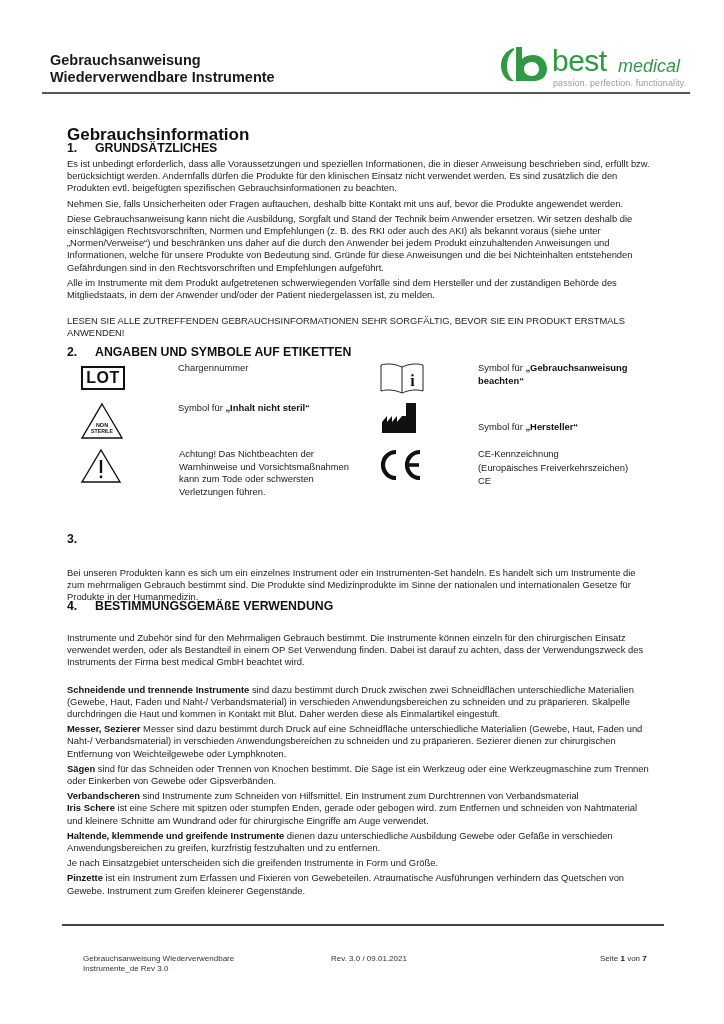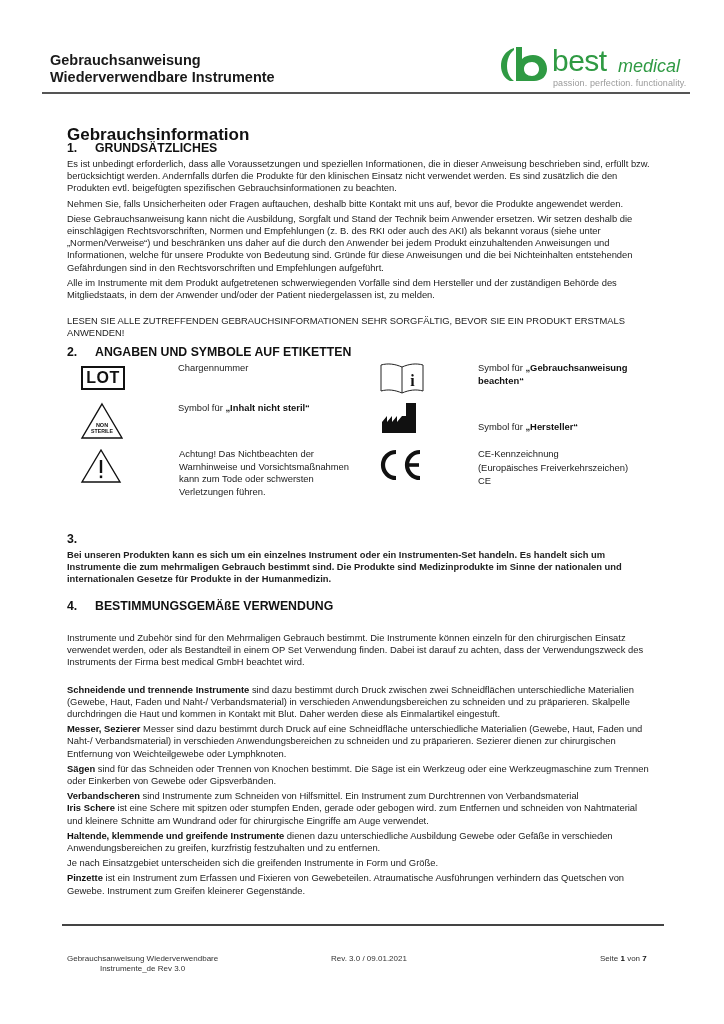--- a/index.html
+++ b/index.html
@@ -145,21 +145,21 @@
     <div>CE-Kennzeichnung</div>
     <div style="margin-top:1px;">(Europäisches Freiverkehrszeichen)</div>
     <div style="margin-top:1px;">CE</div>
   </div>
 </div>
 
 <div class="content" style="top:532px;">
   <h2 class="sec-h">
     <span class="num">3.</span>
   </h2>
-  <div style="margin-top:3px;font-weight:bold;">
+  <div style="margin-top:21px;">
     <p>Bei unseren Produkten kann es sich um ein einzelnes Instrument oder ein Instrumenten-Set handeln. Es handelt sich um Instrumente die zum mehrmaligen Gebrauch bestimmt sind. Die Produkte sind Medizinprodukte im Sinne der nationalen und internationalen Gesetze für Produkte in der Humanmedizin.</p>
   </div>
 </div>
 
 <div class="content" style="top:599px;">
   <h2 class="sec-h">
     <span class="num">4.</span>
     <span>BESTIMMUNGSGEMÄßE VERWENDUNG</span>
   </h2>
   <div style="margin-top:19px;">
@@ -170,20 +170,20 @@
     <p><b>Sägen</b><span> sind für das Schneiden oder Trennen von Knochen bestimmt. Die Säge ist ein Werkzeug oder eine Werkzeugmaschine zum Trennen oder Einkerben von Gewebe oder Gipsverbänden.</span></p>
     <p style="margin-bottom:0;"><b>Verbandscheren</b><span> sind Instrumente zum Schneiden von Hilfsmittel. Ein Instrument zum Durchtrennen von Verbandsmaterial</span></p>
     <p><b>Iris Schere</b><span> ist eine Schere mit spitzen oder stumpfen Enden, gerade oder gebogen wird. zum Entfernen und schneiden von Nahtmaterial und kleinere Schnitte am Wundrand oder für chirurgische Eingriffe am Auge verwendet.</span></p>
     <p><b>Haltende, klemmende und greifende Instrumente</b><span> dienen dazu unterschiedliche Ausbildung Gewebe oder Gefäße in verschieden Anwendungsbereichen zu greifen, kurzfristig festzuhalten und zu entfernen.</span></p>
     <p><span>Je nach Einsatzgebiet unterscheiden sich die greifenden Instrumente in Form und Größe.</span></p>
     <p><b>Pinzette</b><span> ist ein Instrument zum Erfassen und Fixieren von Gewebeteilen. Atraumatische Ausführungen verhindern das Quetschen von Gewebe. Instrument zum Greifen kleinerer Gegenstände.</span></p>
   </div>
 </div>
 
 <div class="footer-rule"></div>
-<div class="footer" style="left:67px;text-align:center;">
+<div class="footer" style="left:83px;">
   <div>Gebrauchsanweisung Wiederverwendbare</div>
   <div>Instrumente_de Rev 3.0</div>
 </div>
 <div class="footer" style="left:331px;">Rev. 3.0 / 09.01.2021</div>
 <div class="footer" style="left:600px;">
   <span>Seite </span><b>1</b><span> von </span><b>7</b>
 </div>
 
 </body></html>

